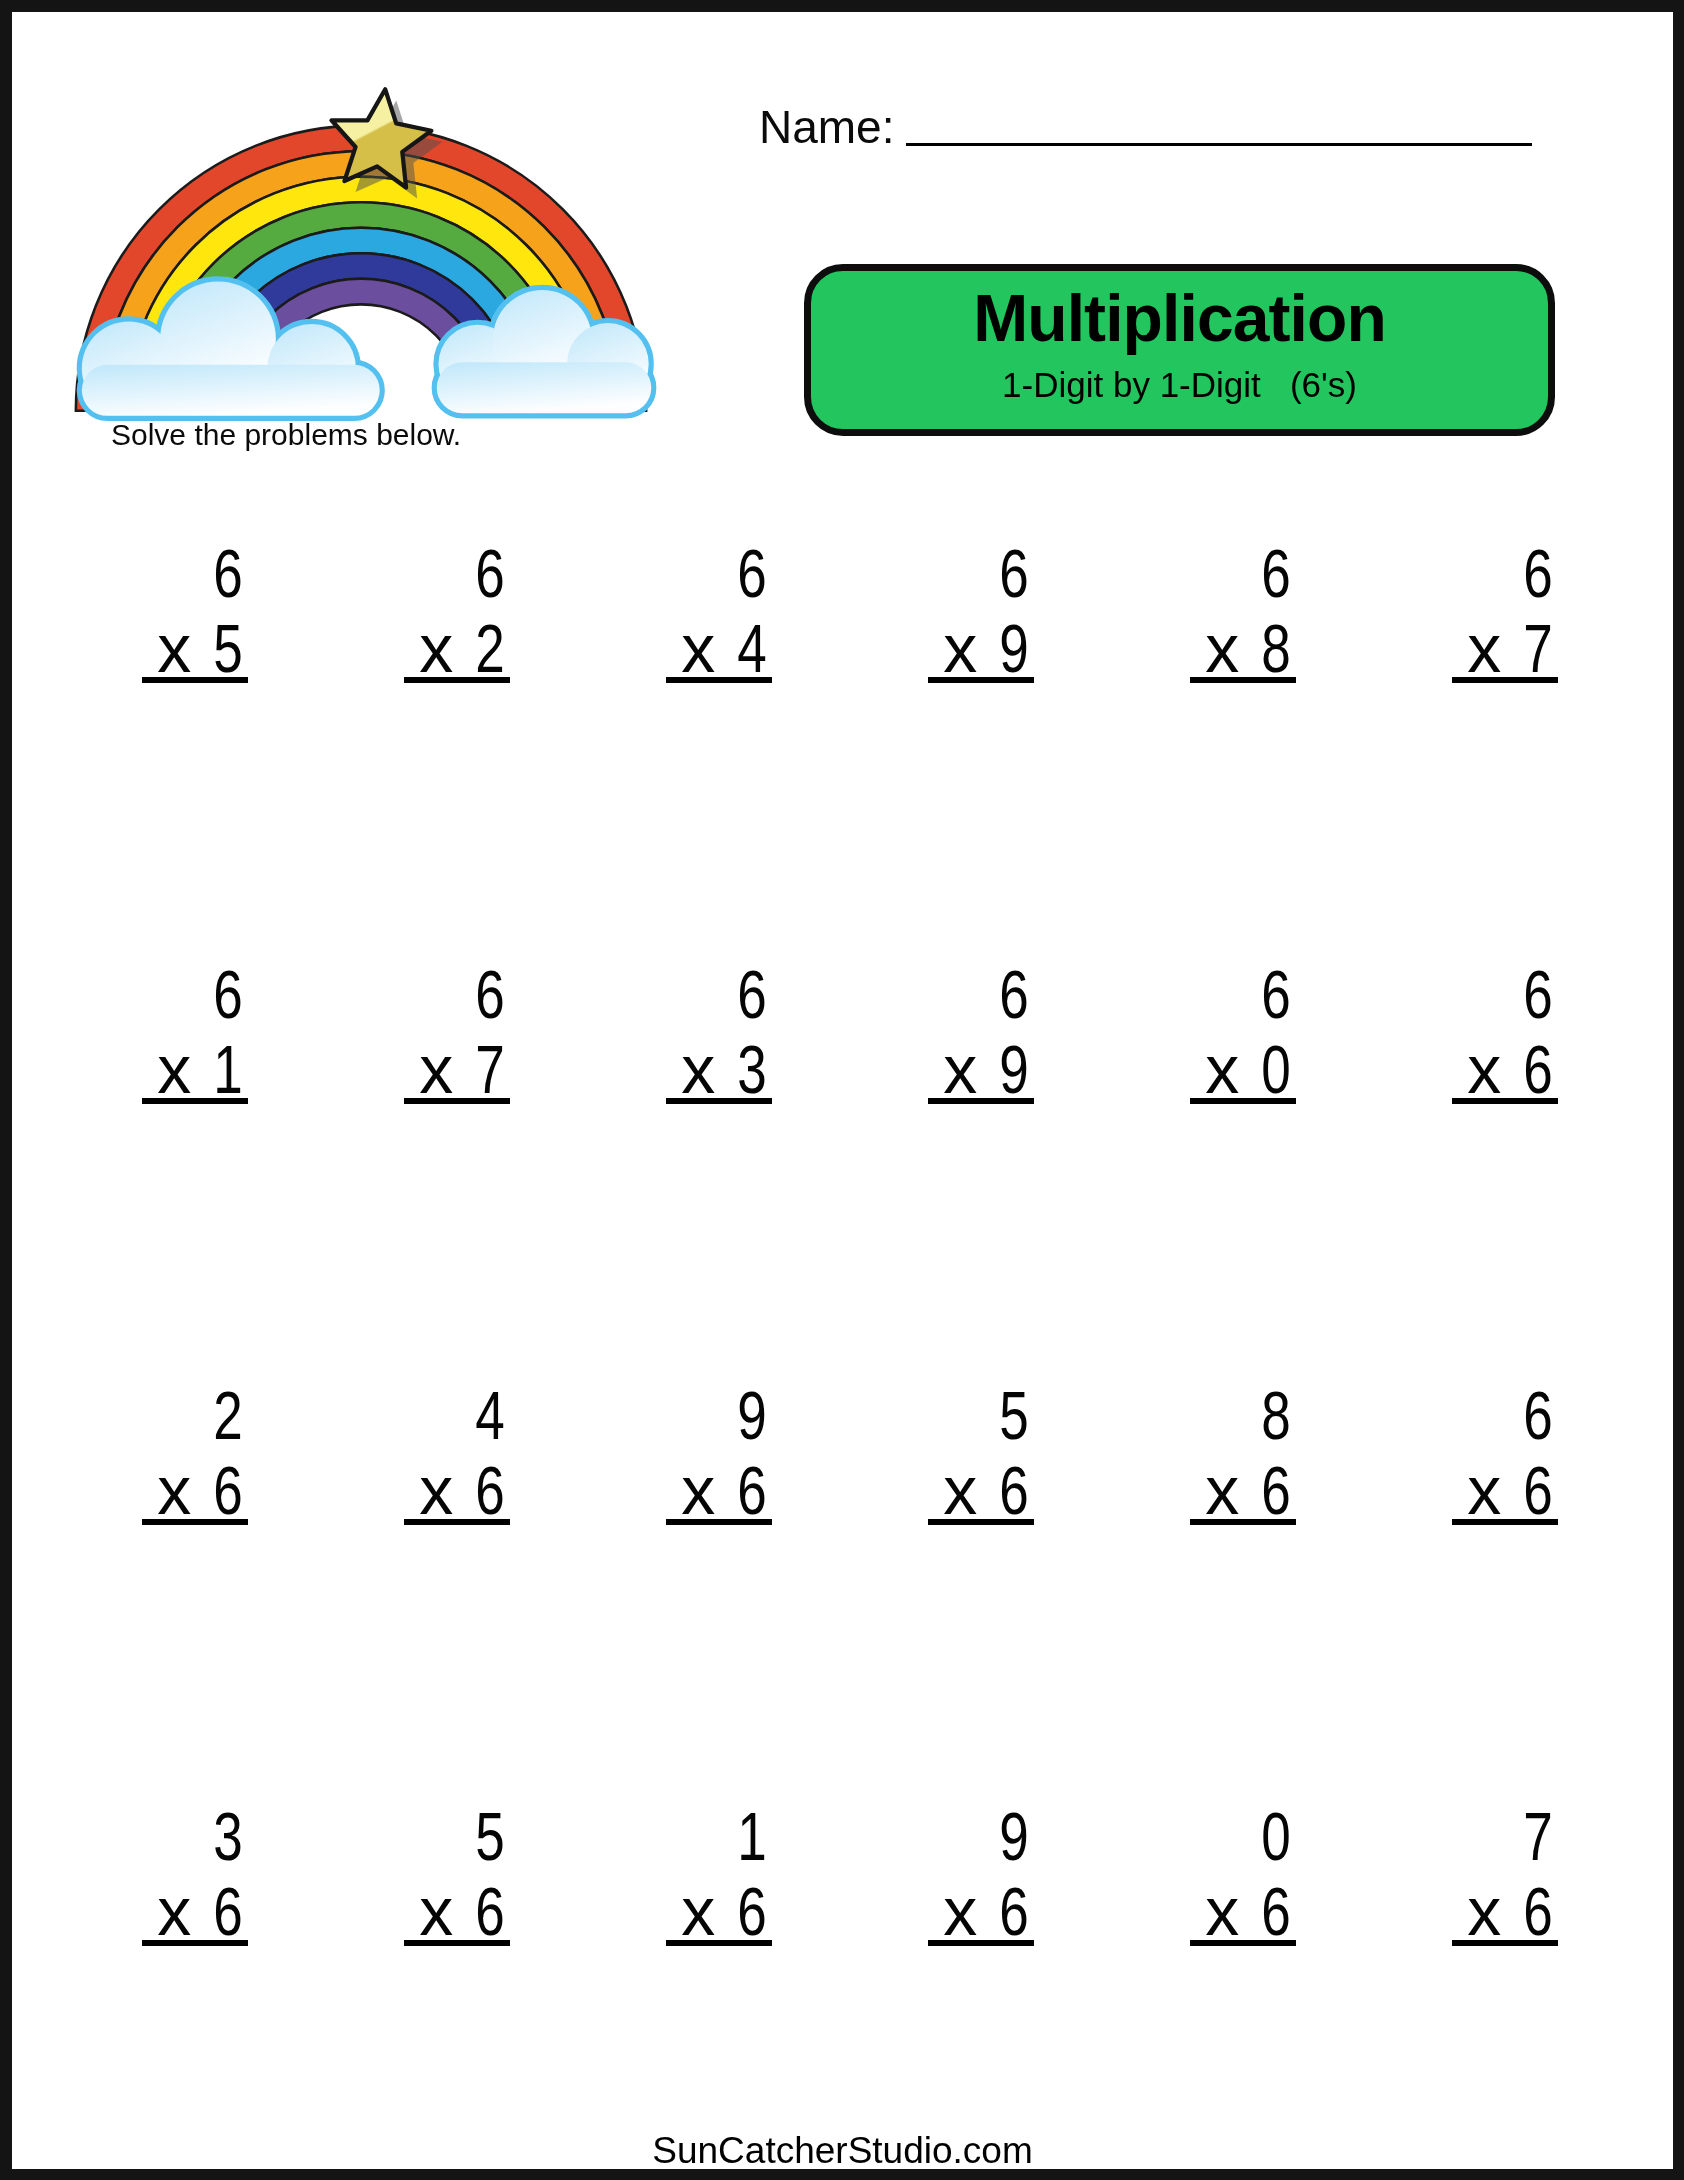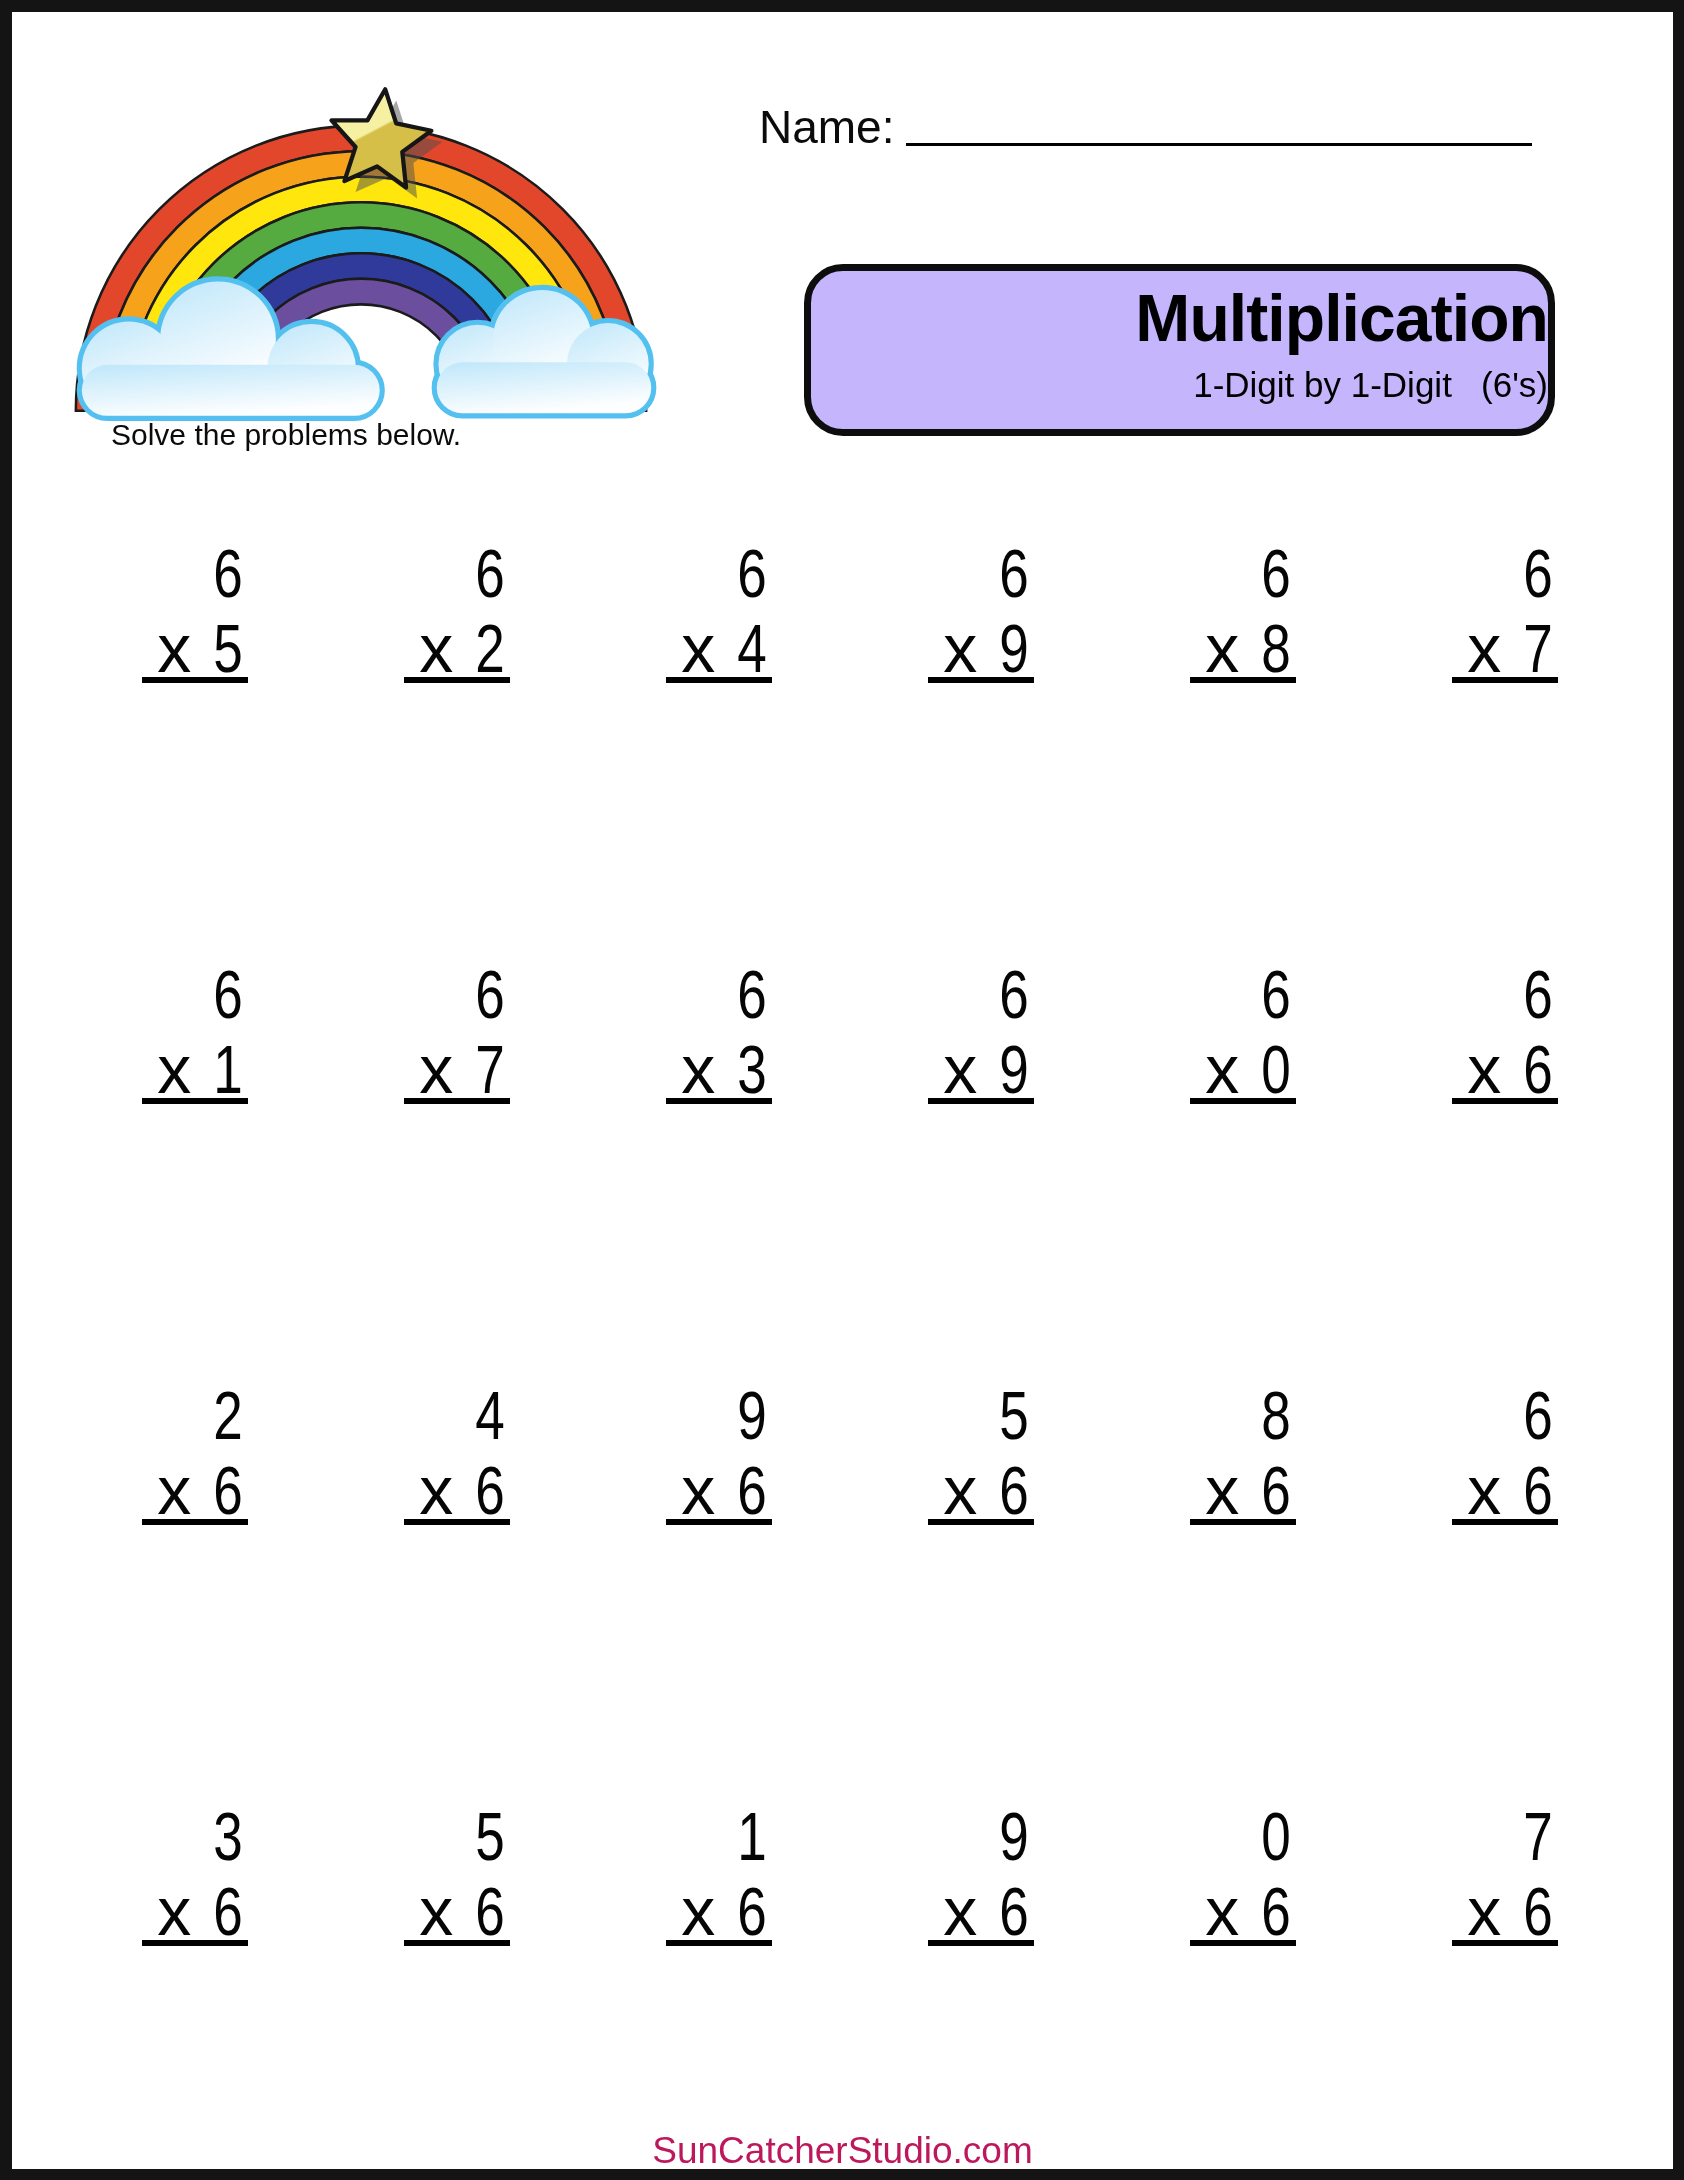--- a/index.html
+++ b/index.html
@@ -46,21 +46,21 @@
     display:flex; justify-content:space-between;
     padding:0 5.1px 0 15.3px;
     border-bottom:6px solid #000;
   }
   .dg { display:inline-block; transform:scaleX(0.78); transform-origin:100% 50%; }
   .op { display:inline-block; }
   .answer-space { height:102px; }
   
   .footer {
     position:absolute; left:0; top:2118px; width:100%;
-    text-align:center; font-size:37px; color:#be185d;
+    text-align:center; font-size:37px; color:#000000;
   }
 </style>
 </head>
 <body>
 
 <div class="sheet">
 
   <div class="rainbow-wrap">
     <svg width="596" height="366" viewBox="0 0 700 430">
       <defs>
@@ -121,21 +121,21 @@
     </svg>
   </div>
 
   <div class="instruction">Solve the problems below.</div>
 
   <div class="field-row name-row">
     <span class="flabel">Name:</span>
     <span class="fline"></span>
   </div>
 
-  <div class="title-box" style="background-color: #c4b5fd; text-align: right;">
+  <div class="title-box" style="background-color: #22c55e;">
     <div class="t1">Multiplication</div>
     <div class="t2">1-Digit by 1-Digit   (6's)</div>
   </div>
 
   <div class="problems">
       <div class="prob">
         <div class="p-top"><span class="dg">6</span></div>
         <div class="p-bot">
           <span class="op">x</span>
           <span class="dg">5</span>

